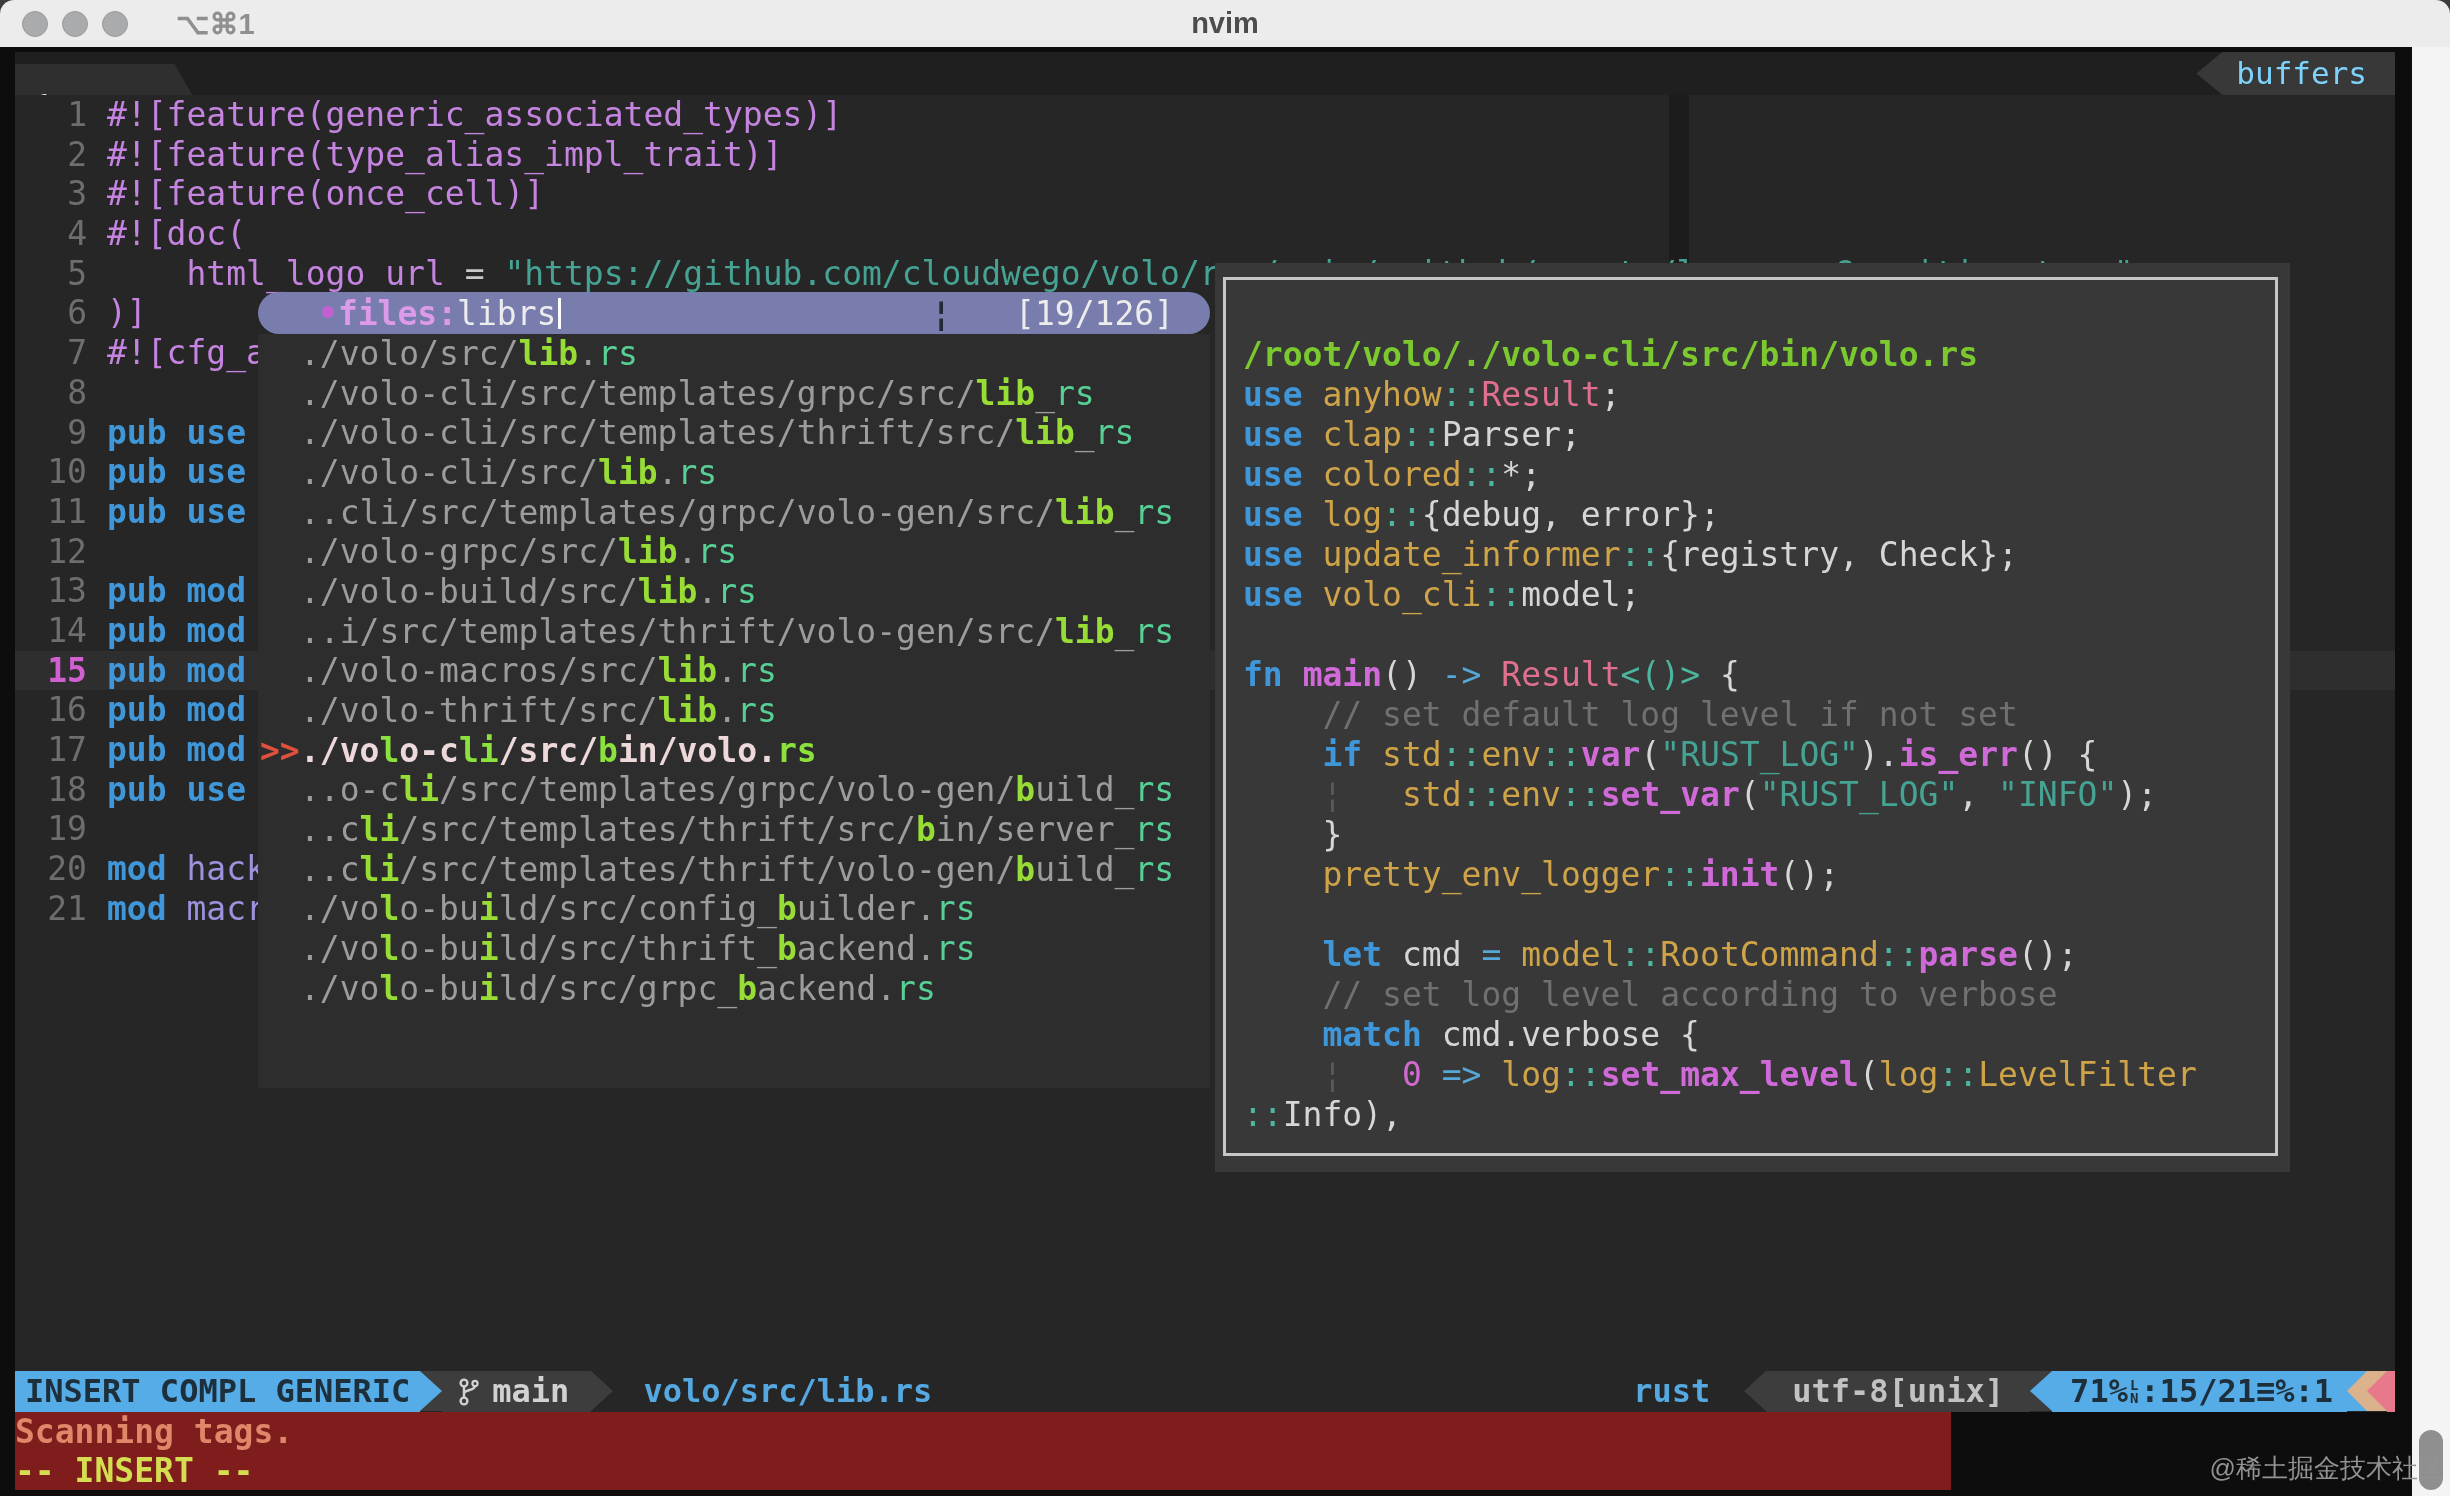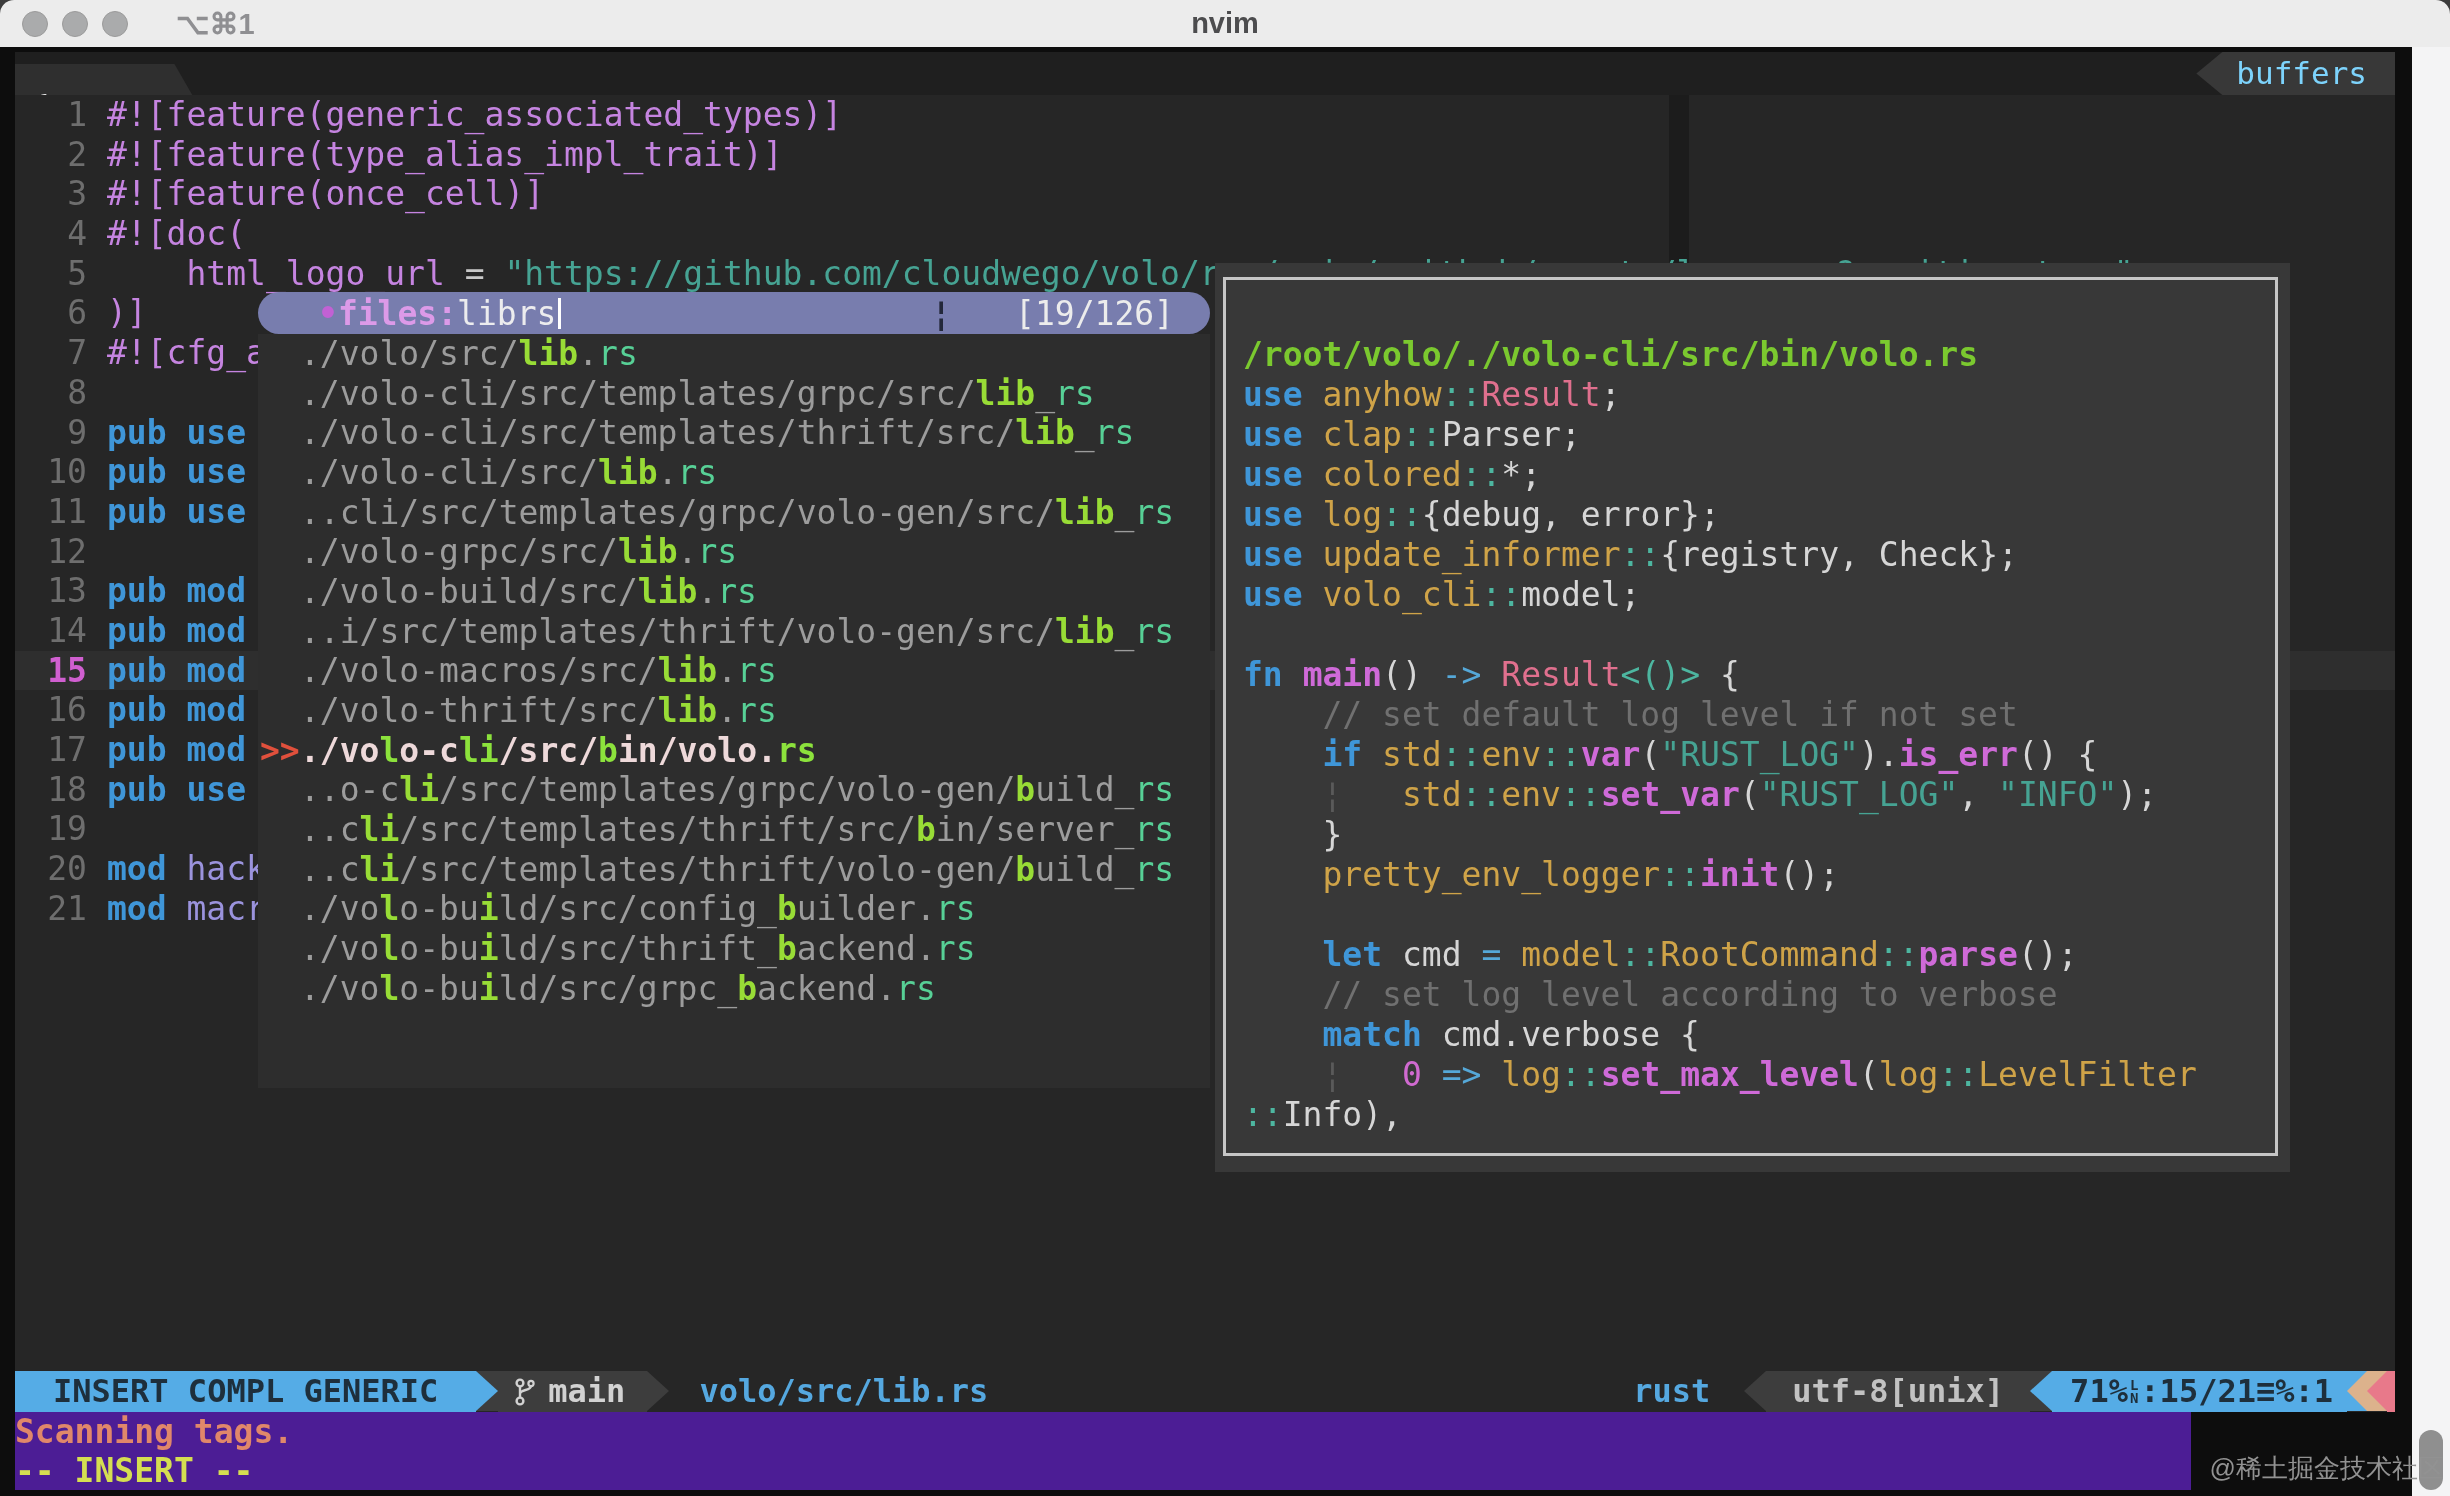--- a/index.html
+++ b/index.html
@@ -65,39 +65,39 @@
 
   
   .preview{position:absolute;left:1215px;top:263px;width:1075px;height:909px;background:#383838;z-index:4;font-size:33px;}
   .pborder{position:absolute;left:8px;right:12px;top:14px;bottom:16px;border:3px solid #c6c6c6;}
   .pcontent{position:absolute;left:28px;top:72px;right:20px;}
   .prow{height:40px;line-height:40px;white-space:pre;}
 
   
   .statusline{position:absolute;left:15px;top:1371px;width:2380px;height:41px;background:#262626;z-index:6;
               display:flex;align-items:stretch;font-size:32px;font-weight:bold;}
-  .sl-mode{background:#55ace6;color:#1e2f3c;padding:0 38px;line-height:41px;}
+  .sl-mode{background:#55ace6;color:#1e2f3c;padding:0 10px;line-height:41px;}
   .tri{width:0;height:0;border-top:20.5px solid transparent;border-bottom:20.5px solid transparent;}
   .tri-mode{border-left:22px solid #55ace6;background:#3d3d3d;}
   .sl-branch{background:#3d3d3d;color:#d2d2d2;padding:0 22px 0 14px;line-height:41px;display:flex;align-items:center;gap:10px;}
   .tri-branch{border-left:22px solid #3d3d3d;background:#262626;}
   .sl-file{color:#55a8e0;line-height:41px;margin-left:30px;}
   .sl-spacer{flex:1;}
   .sl-ft{color:#55a8e0;line-height:41px;margin-right:34px;}
   .tri-enc{border-right:22px solid #3d3d3d;background:#262626;}
   .sl-enc{background:#3d3d3d;color:#c2c2c2;padding:0 26px;line-height:41px;}
   .tri-pos{border-right:22px solid #55ace6;background:#3d3d3d;}
   .sl-pos{background:#55ace6;color:#1e2f3c;padding:0 14px 0 18px;line-height:41px;display:flex;align-items:center;}
   .lnstack{display:inline-flex;flex-direction:column;font-size:14px;line-height:13px;font-weight:bold;margin:0 2px;}
   .tri-tan{border-right:20px solid #dcb28c;background:#55ace6;}
   .tri-pink{border-right:20px solid #e8798a;background:#dcb28c;}
   .sl-pinkend{width:8px;background:#e8798a;}
 
   
-  .msgarea{position:absolute;left:15px;top:1412px;width:2176px;height:78px;background:#4c1d95;z-index:6;
+  .msgarea{position:absolute;left:15px;top:1412px;width:1936px;height:78px;background:#7f1d1d;z-index:6;
            font-size:33px;font-weight:bold;}
   .msg1{color:#e0876a;height:39px;line-height:39px;}
   .msg2{color:#d5de51;height:39px;line-height:39px;}
 
   .watermark{position:absolute;right:6px;bottom:10px;z-index:10;color:#929292;
              font-family:"Liberation Sans",sans-serif;font-size:26px;}
 </style>
 </head>
 <body>
 

